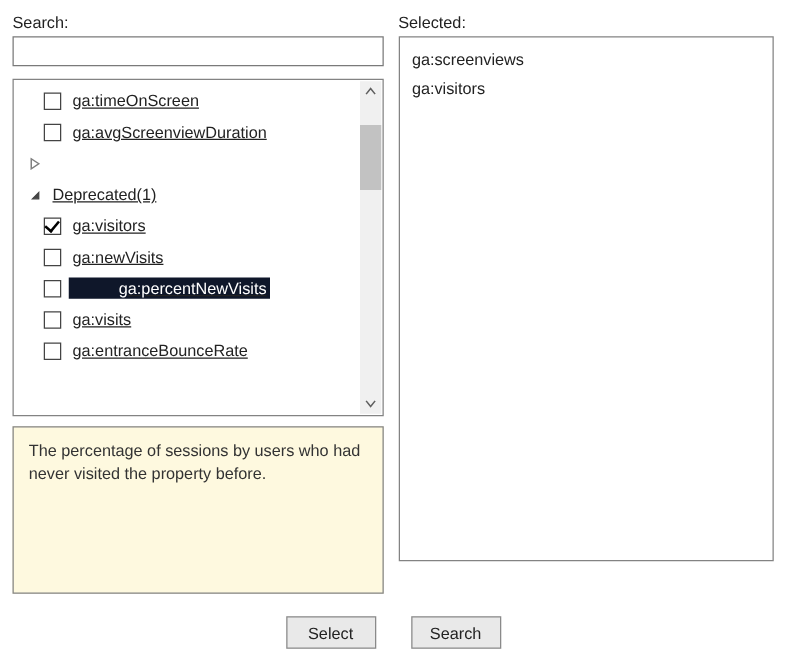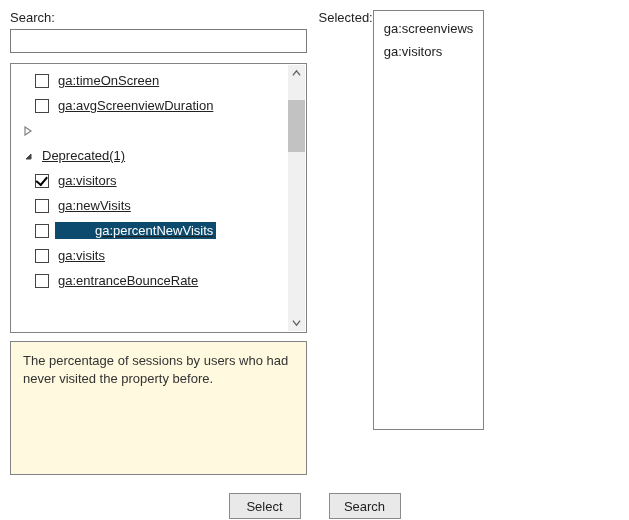--- a/index.html
+++ b/index.html
@@ -1,19 +1,19 @@
 <!DOCTYPE html>
 <html><head>
   <meta charset="utf-8">
   <style>
     * { box-sizing: border-box; font-family: "Segoe UI", Tahoma, sans-serif; font-size: 13px; }
     body { margin: 0; padding: 10px; background: #fff; color: #222; }
     .columns { display: flex; gap: 12px; }
     .col-left { width: 298px; display: flex; flex-direction: column; }
-    .col-right { width: 302px; display: flex; flex-direction: row; }
+    .col-right { width: 302px; display: flex; flex-direction: column; }
     .label { margin-bottom: 4px; }
     .search-input {
       border: 1px solid #7a7a7a; height: 24px; padding: 2px 4px; width: 100%;
       outline: none; margin-bottom: 10px;
     }
     .tree-box {
       border: 1px solid #838383; height: 270px; position: relative; overflow: hidden;
     }
     .selected-box {
       border: 1px solid #838383; height: 420px; padding: 6px 8px; overflow: auto;
@@ -30,21 +30,21 @@
     .expander svg { display: block; }
     .checkbox {
       width: 14px; height: 14px; border: 1px solid #444; margin-right: 6px;
       display: inline-flex; align-items: center; justify-content: center; background: #fff; flex-shrink: 0;
     }
     .checkbox.checked::after {
       content: ""; width: 9px; height: 5px; border-left: 2px solid #000; border-bottom: 2px solid #000;
       transform: rotate(-50deg) translate(0px,-1px);
     }
     .txt { padding: 1px 3px; }
-    .txt.highlight { background: #0c4a6e; color: #fff; padding-left: 40px; }
+    .txt.highlight { background: #0f172a; color: #fff; padding-left: 40px; }
     .scrollbar {
       position: absolute; top: 1px; right: 1px; bottom: 1px; width: 17px; background: #f0f0f0;
       display: flex; flex-direction: column;
     }
     .sb-arrow {
       height: 17px; display: flex; align-items: center; justify-content: center;
     }
     .sb-track { flex: 1; position: relative; }
     .sb-thumb { position: absolute; left: 0; right: 0; top: 18px; height: 52px; background: #c2c2c2; }
     .desc-box {

